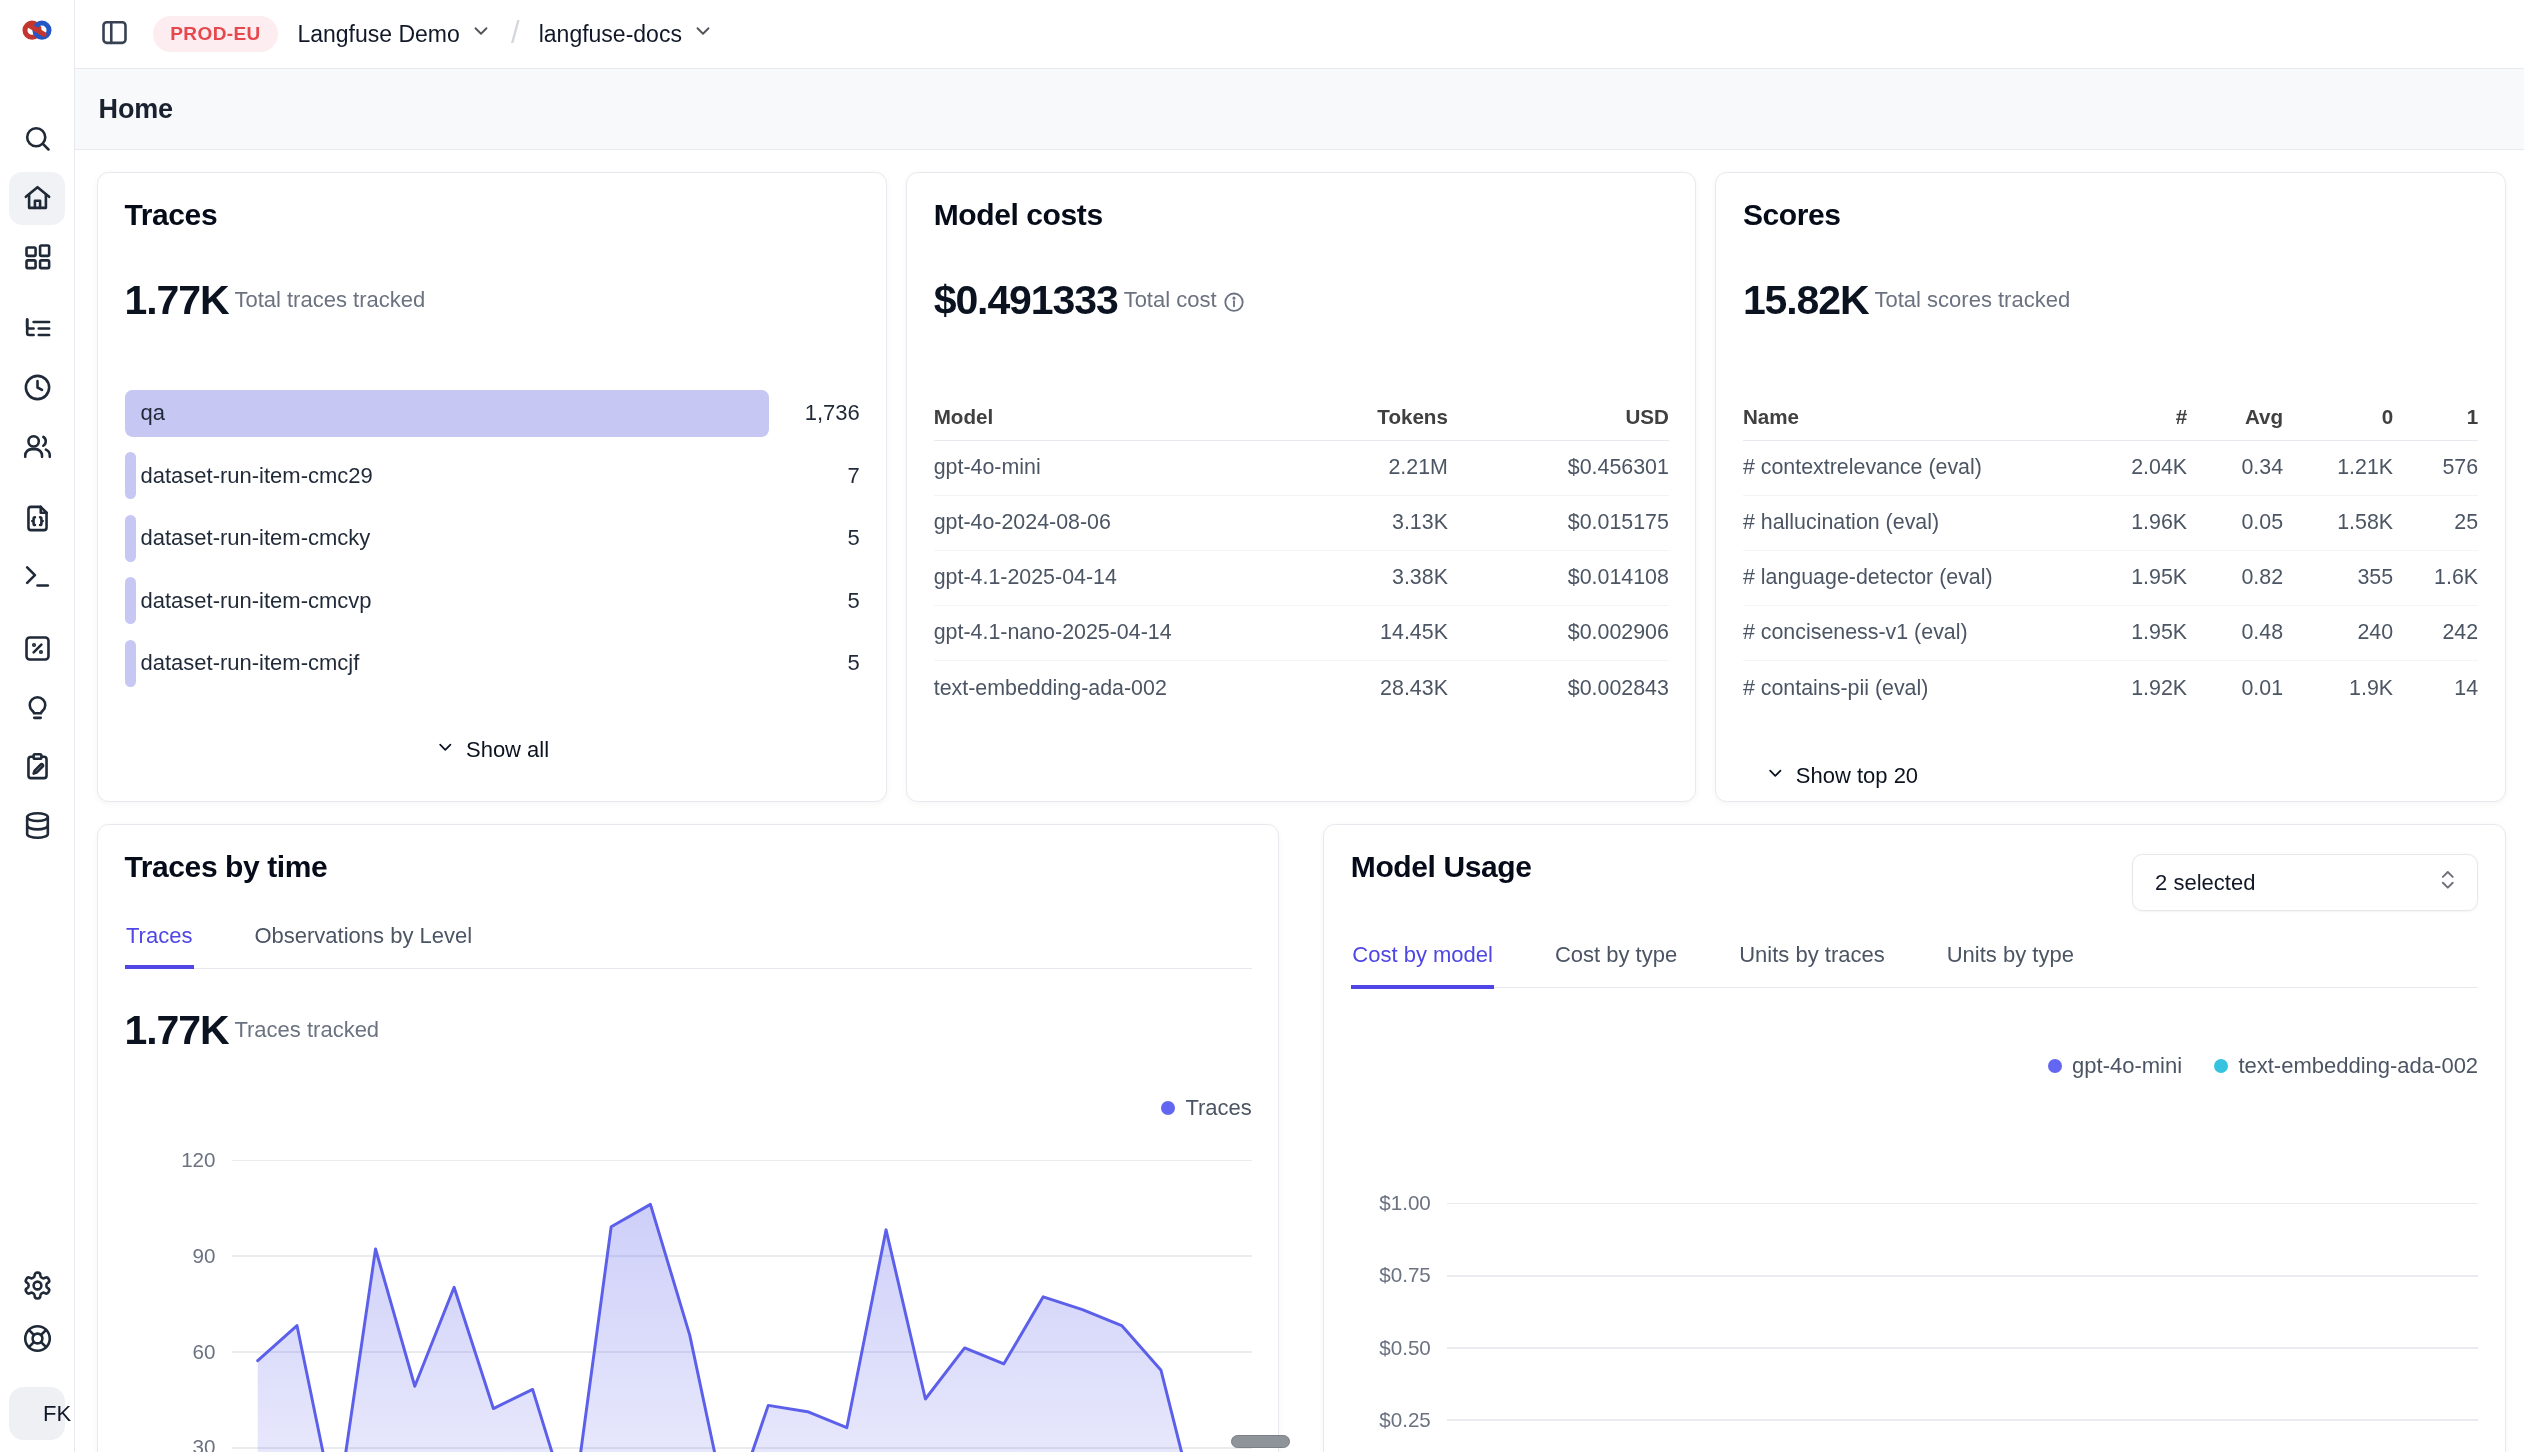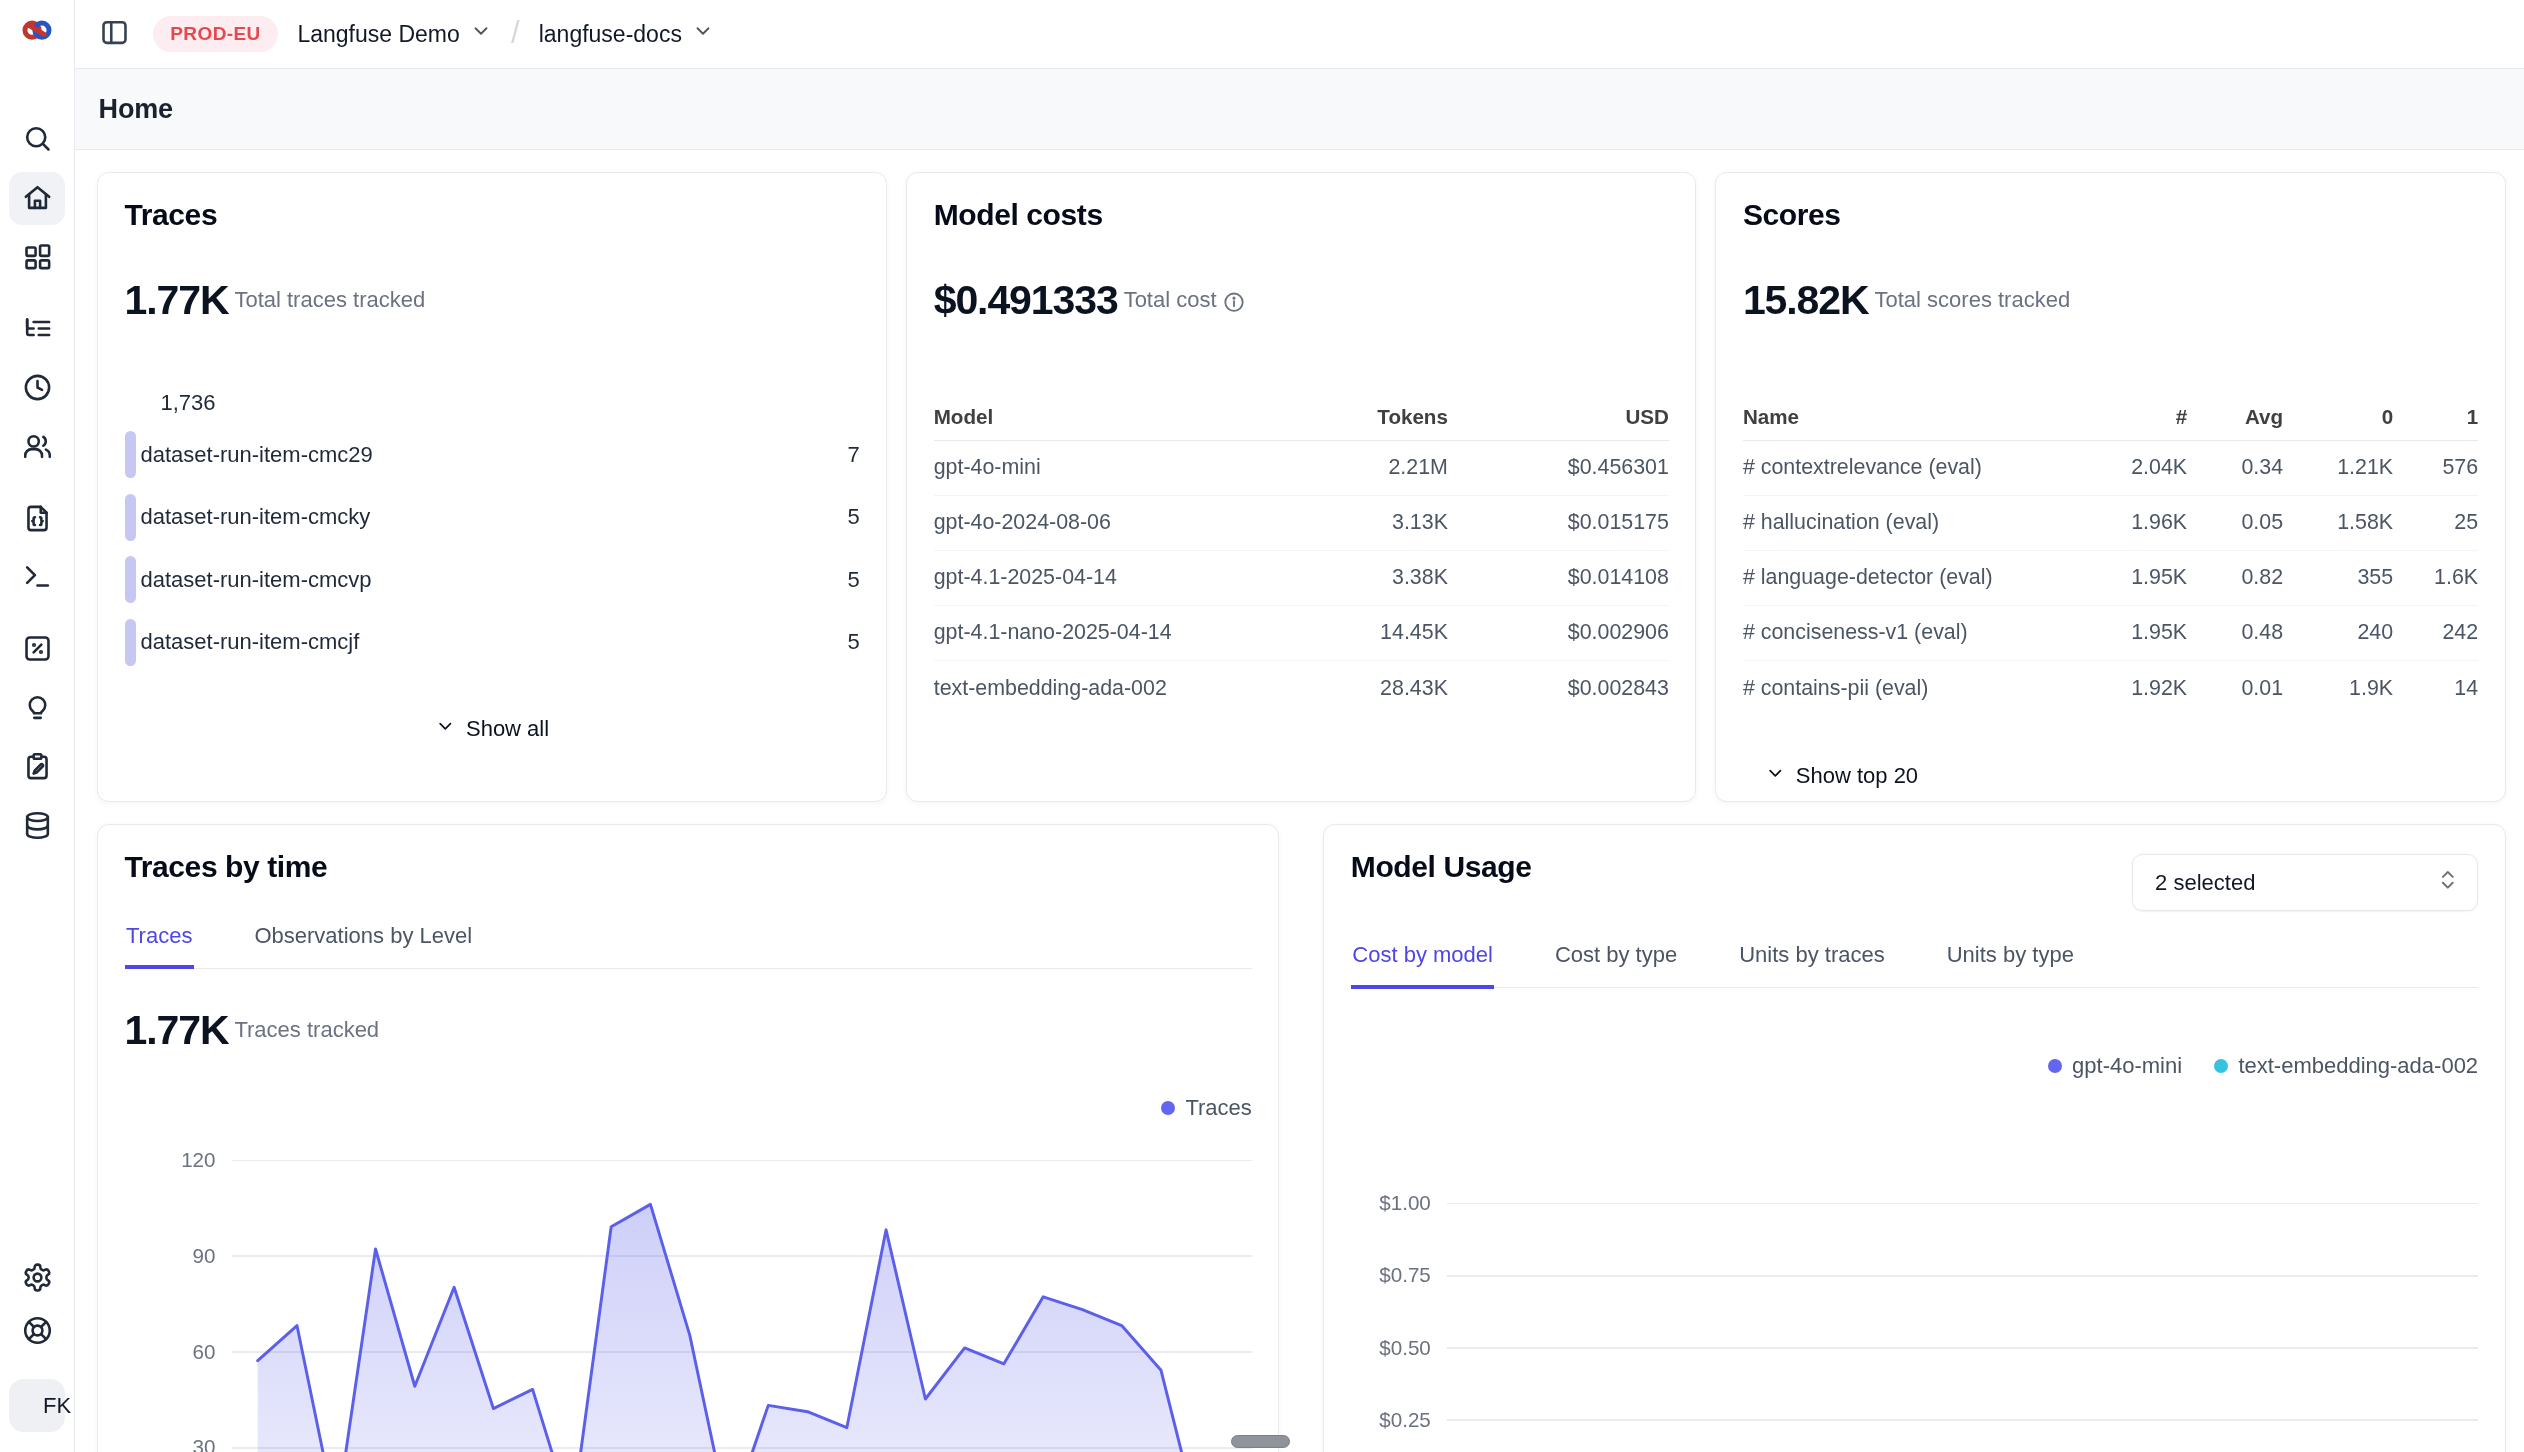--- a/index.html
+++ b/index.html
@@ -12,21 +12,21 @@
   .logo { margin-top:16px; width:34px; height:29.5px; }
   .nav-group { display:flex; flex-direction:column; align-items:center; gap:5.9px; }
   .nav-gap { height:19px; }
   .icon-btn { width:56px; height:53px; display:flex; align-items:center; justify-content:center;
     border:none; background:transparent; border-radius:13.3px; color:#1f2937; cursor:pointer; }
   .icon-btn.active { background:#f0f2f5; }
   .icon-btn svg { width:31px; height:31px; }
   .sidebar-spacer { flex:1; }
   .avatar { width:56px; height:53px; border-radius:14.7px; background:#eef0f4; display:flex;
     align-items:center; justify-content:center; font-size:22px; font-weight:500; color:#111827;
-    margin-top:20.6px; margin-bottom:20px; cursor:pointer;padding-left:40px; }
+    margin-top:20.6px; margin-bottom:12px; cursor:pointer;padding-left:40px; }
   .first-group { margin-top:68px; }
 
   
   .main { position:absolute; left:75px; top:0; right:0; bottom:0; }
   .topbar { height:68px; display:flex; align-items:center; padding-left:20.6px; gap:19px; background:#fff; }
   .panel-toggle { width:38px; height:38px; border:none; background:transparent; color:#374151;
     display:flex; align-items:center; justify-content:center; cursor:pointer; }
   .panel-toggle svg { width:31px; height:31px; }
   .env-badge { background:#fdecf0; color:#e5484d; font-size:19px; font-weight:600; letter-spacing:0.4px;
     padding:7.4px 17.7px; border-radius:736px; }
@@ -286,20 +286,24 @@
     <div class="row1">
 
       <section class="card">
         <h2>Traces</h2>
         <div class="metric">
           <span class="metric-value">1.77K</span>
           <span class="metric-label">Total traces tracked</span>
         </div>
         <div class="bar-list">
           <div class="bar-row">
+            <div class="bar-track">
+                <div class="bar-fill" style="width: 100%;"></div>
+              <span class="bar-label">qa</span>
+              </div>
             <span class="bar-value">1,736</span>
           </div>
           <div class="bar-row">
             <div class="bar-track">
                 <div class="bar-fill" style="width: 0.403226%;"></div>
               <span class="bar-label">dataset-run-item-cmc29</span>
               </div>
             <span class="bar-value">7</span>
           </div>
           <div class="bar-row">

